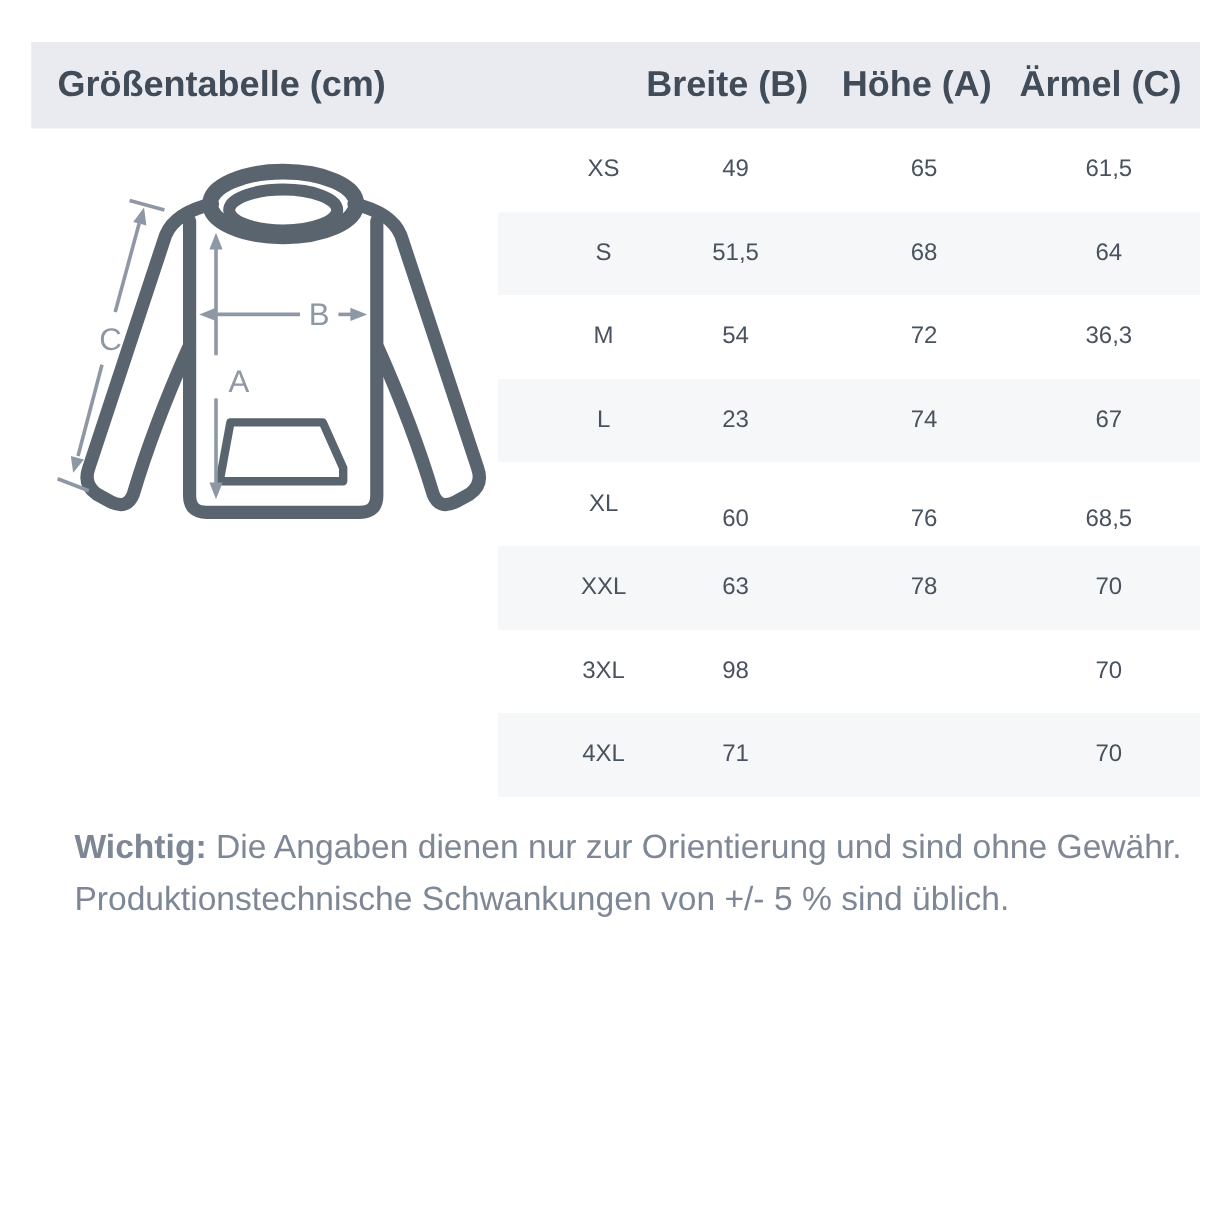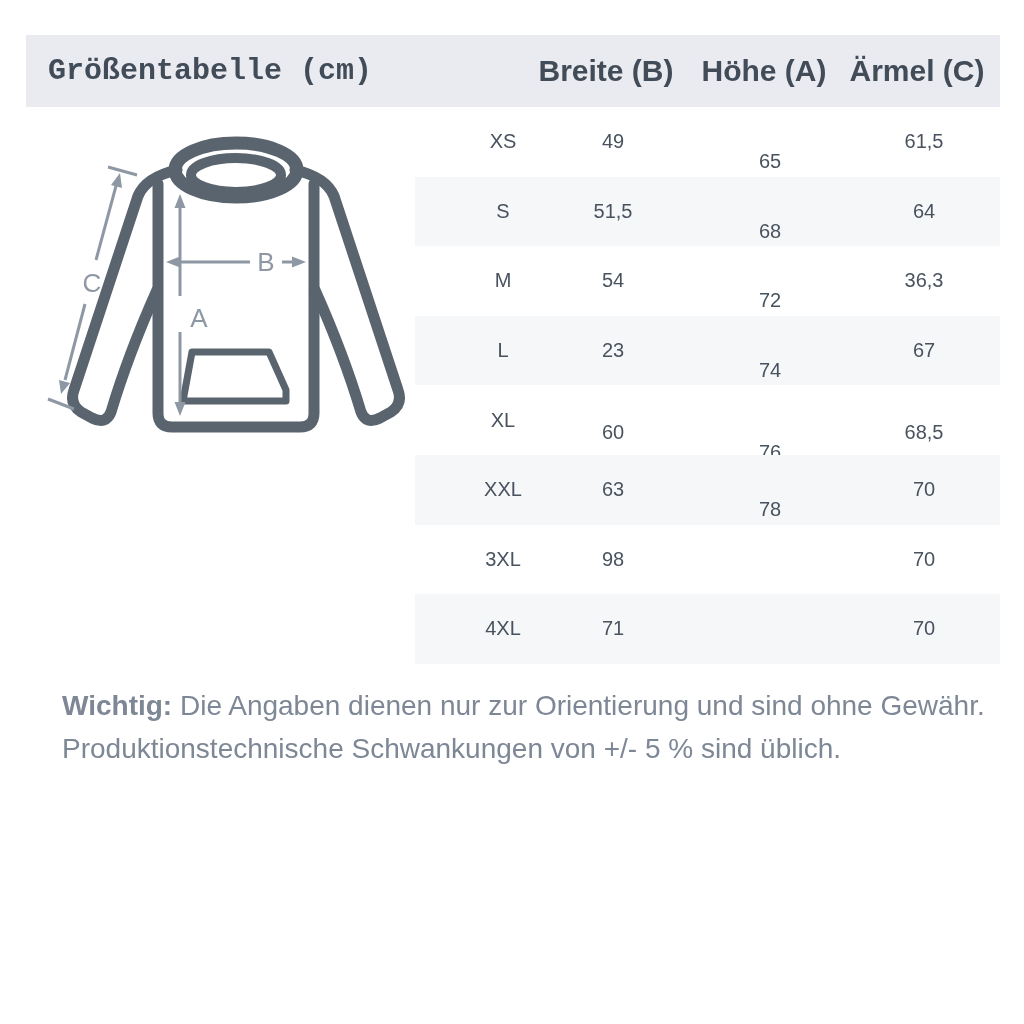--- a/index.html
+++ b/index.html
@@ -6,41 +6,41 @@
   .page{
     position:relative;width:1024px;height:1024px;background:#ffffff;
     font-family:"Liberation Sans",sans-serif;overflow:hidden;
   }
   .header-bar{
     position:absolute;left:26px;top:35px;width:974px;height:72px;
     background:var(--header-bg);
   }
   .title{
     position:absolute;left:22px;top:0;height:93px;line-height:72px;
-    font-size:30px;font-weight:bold;color:var(--heading-text);white-space:nowrap;font-family:Liberation Mono, monospace;
+    font-size:30px;font-weight:bold;color:var(--heading-text);white-space:nowrap;
   }
   .colhead{
     position:absolute;top:0;height:72px;line-height:72px;width:170px;
     font-size:30px;font-weight:bold;color:var(--heading-text);text-align:center;white-space:nowrap;
   }
   .col-b{left:495px;}
   .col-h{left:653px;}
   .col-s{left:806px;}
 
   .rows{position:absolute;left:415px;top:107px;width:585px;}
   .trow{position:relative;height:69.6px;}
   .trow.alt{background:var(--row-alt-bg);}
   .cell{
     position:absolute;top:0;height:100%;width:160px;
     display:flex;align-items:center;justify-content:center;
     font-size:20px;color:var(--table-text);white-space:nowrap;
   }
   .c-size{left:8px;}
   .c-w{left:118px;}
-  .c-h{left:275px;margin-top:20px;}
+  .c-h{left:275px;}
   .c-s{left:429px;}
   
   .trow:nth-child(5) .cell:not(.c-size){padding-top:12px;}
 
   .hoodie{position:absolute;left:40px;top:120px;width:380px;height:340px;}
   .hoodie svg{display:block;width:100%;height:100%;}
   .hd{stroke:var(--hoodie-outline);fill:none;stroke-linecap:round;stroke-linejoin:round;}
   .arrow-line{stroke:var(--arrow);stroke-width:3;fill:none;}
   .arrow-head{fill:var(--arrow);stroke:none;}
   .arrow-label{

